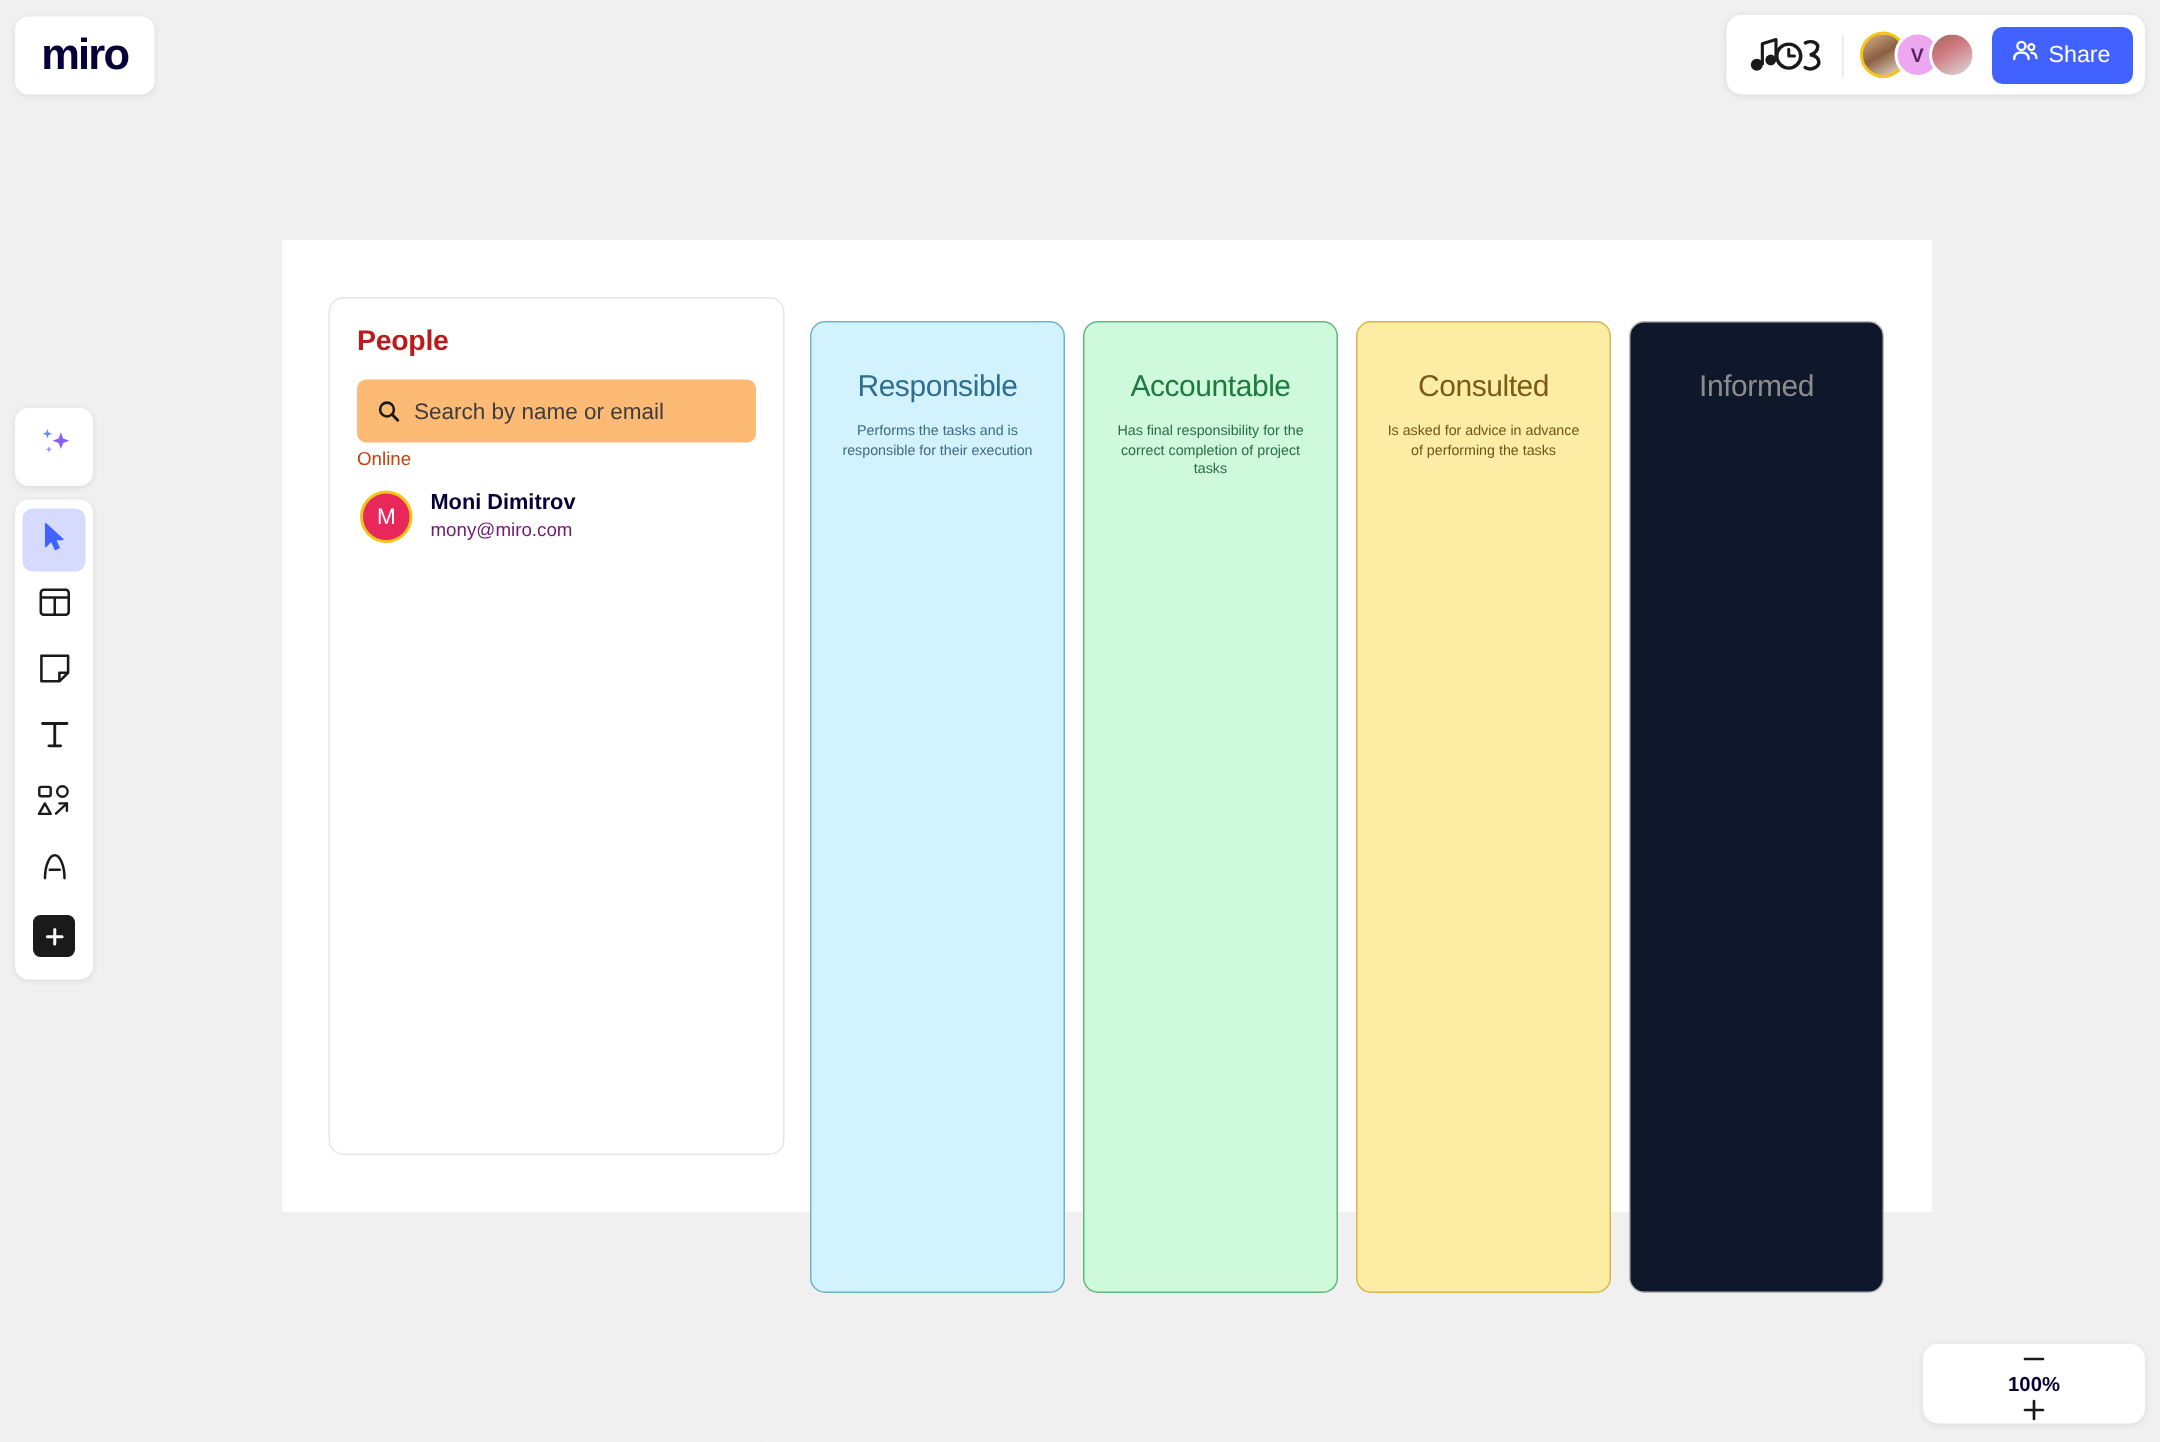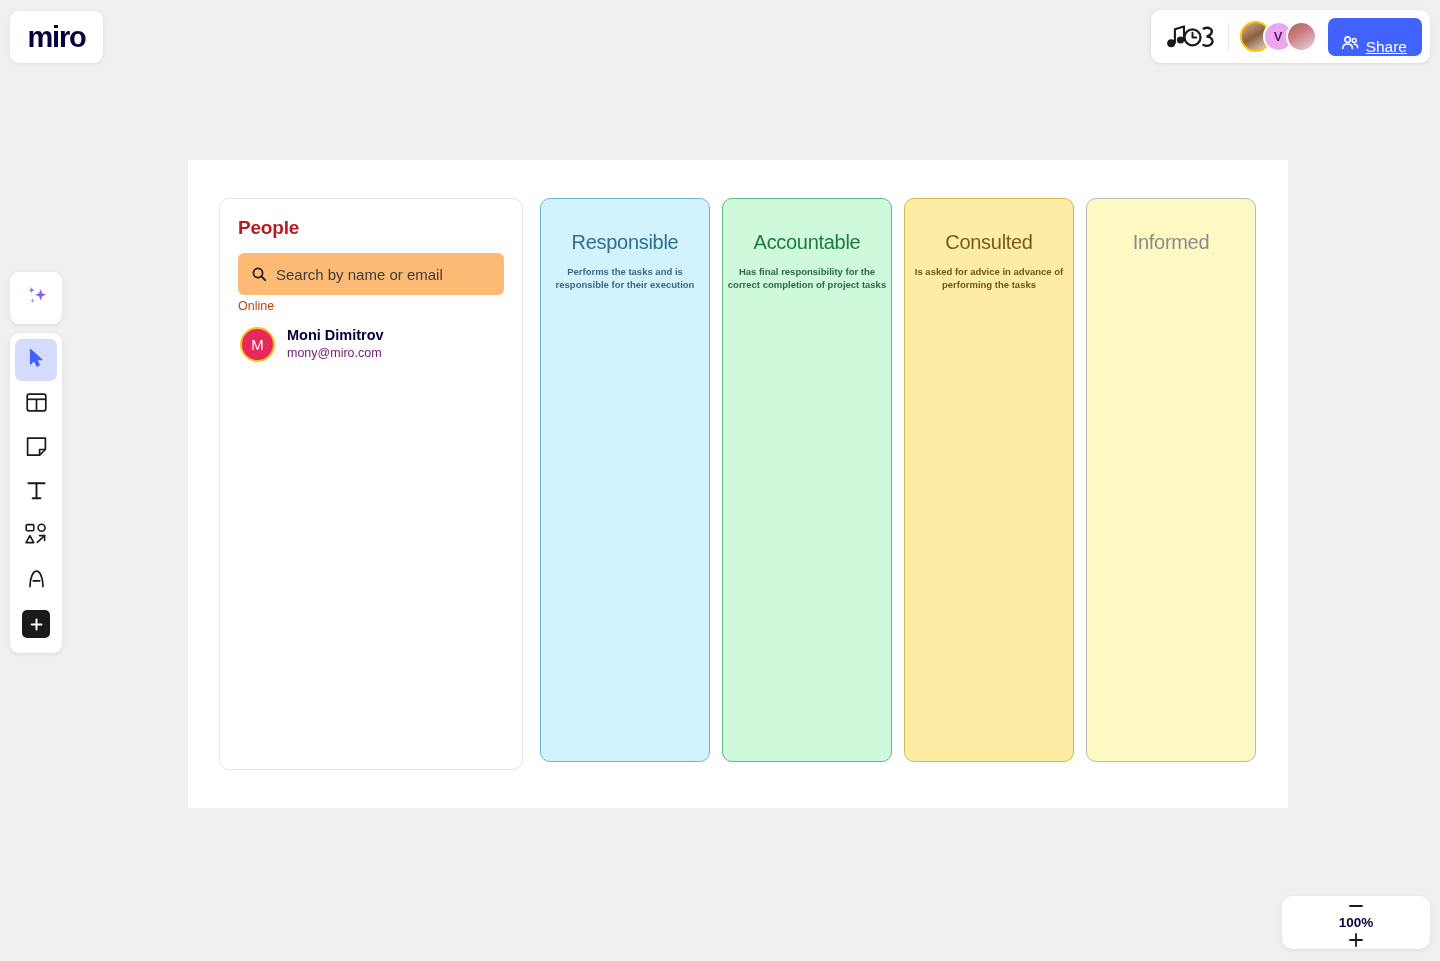--- a/index.html
+++ b/index.html
@@ -93,56 +93,55 @@
     display: flex; align-items: center; justify-content: center;
     font-size: 15px;
     flex: 0 0 auto;
   }
   .person-name { font-size: 14.5px; font-weight: bold; color: #050038; line-height: 1.3; }
   .person-email { font-size: 12.5px; color: #701a75; line-height: 1.4; }
 
   
   .raci-col {
     position: absolute;
-    top: 38px;
+    top: 54px;
     width: 170px;
-    height: 564px;
+    height: 648px;
     border-radius: 10px;
     border-width: 1.5px;
     border-style: solid;
     padding-top: 32px;
     text-align: center;
   }
   .raci-title {
     font-size: 20px;
     font-weight: 400;
     letter-spacing: -0.3px;
     line-height: 1.1;
   }
   .raci-desc {
     margin-top: 13px;
     font-size: 9.5px;
     line-height: 1.33;
-    padding: 0 4px;
-    font-weight: bold;
+    padding: 0 16px;
   }
 
   #col-responsible { left: 352px; background: #d2f2fd; border-color: #6fb3c9; }
   #col-responsible .raci-title { color: #2f6e8f; }
   #col-responsible .raci-desc  { color: #3e6a80; }
 
   #col-accountable { left: 534px; background: #cef9da; border-color: #63b880; }
   #col-accountable .raci-title { color: #1e7a43; }
   #col-accountable .raci-desc  { color: #2d6b45; }
 
   #col-consulted   { left: 716px; background: #fdeda4; border-color: #d9b64a; }
   #col-consulted .raci-title { color: #7a5c14; }
   #col-consulted .raci-desc  { color: #6e5518; }
 
-  #col-informed    { left: 898px; background: #fef9c3; border-color: #b8b8b8; }
+  #col-informed    { left: 898px; background: #0f172a; border-color: #b8b8b8; }
   #col-informed .raci-title { color: #8c8c8c; }
   #col-informed .raci-desc  { color: #7d7d7d; }
 
   
   #miro-logo {
     position: absolute;
     left: 10px; top: 11px;
     width: 93px; height: 52px;
     background: #ffffff;
     border-radius: 9px;
@@ -220,27 +219,26 @@
   }
   .av:first-child { margin-left: 0; }
   #av1 { background: linear-gradient(150deg,#d6b48a 0%,#8a5f42 48%,#f0e0d2 100%); border-color:#f5c518; border-width:2.5px; }
   #av2 { background: #eda7f0; color:#5a2560; font-weight: bold; }
   #av3 { background: linear-gradient(150deg,#a06a5a 0%,#d07a82 40%,#dcdcdc 100%); }
   #share-btn {
     height: 38px;
     background: #4262ff;
     border-radius: 7px;
     color: #fff;
-    display: flex; align-items: flex-end; gap: 7px;
+    display: flex; align-items: center; gap: 7px;
     padding: 0 15px 0 13px;
     font-size: 15.5px;
     cursor: pointer;
     border: 0;
     font-family: "Liberation Sans", sans-serif;
-    text-decoration: underline;
   }
 
   
   #zoom-ctl {
     position: absolute;
     right: 10px; bottom: 12px;
     height: 53px;
     min-width: 148px;
     background: #fff;
     border-radius: 10px;

